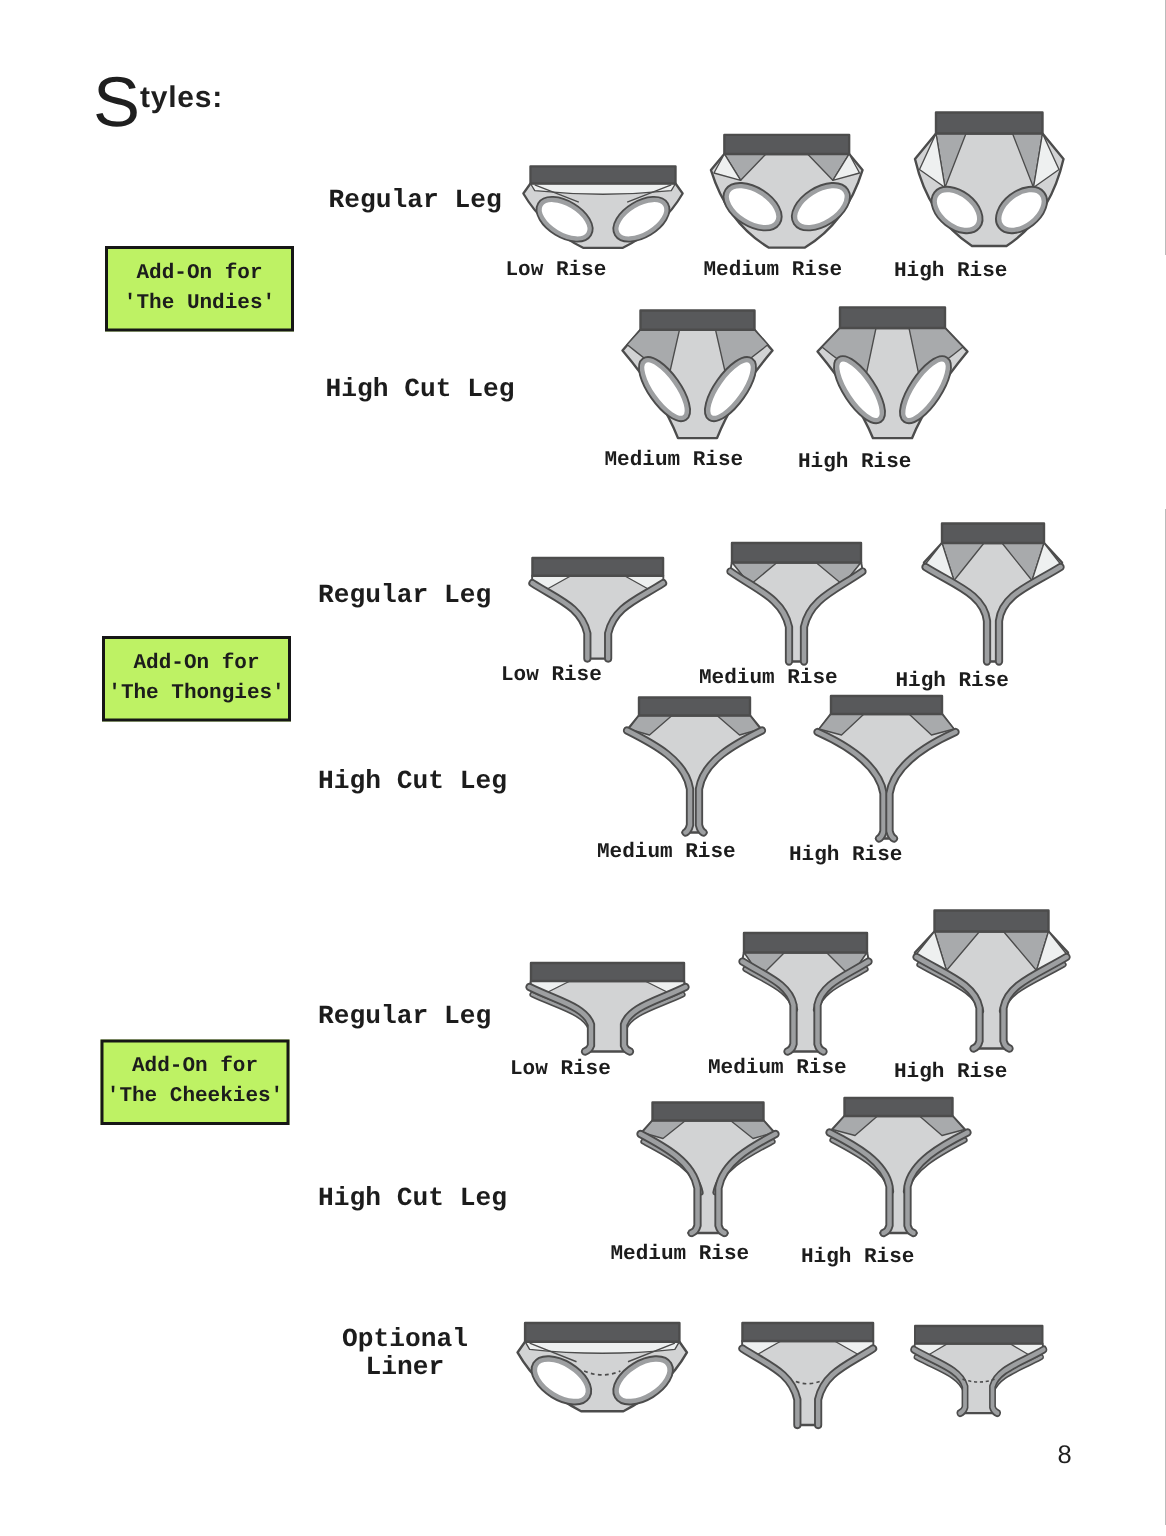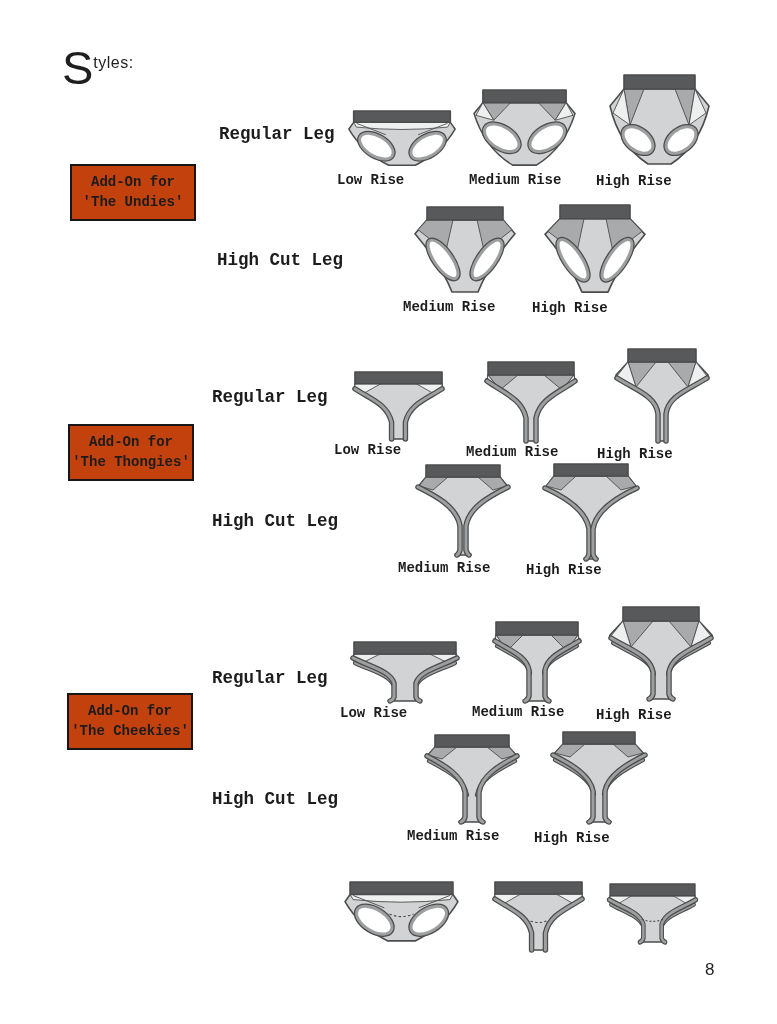--- a/index.html
+++ b/index.html
@@ -3,24 +3,24 @@
 <meta charset="utf-8">
 <style>
   html,body{margin:0;padding:0;background:#888;}
   #page{position:relative;width:777px;height:1024px;background:#ffffff;overflow:hidden;
         font-family:"Liberation Sans",sans-serif;color:#1f1f1f;}
   .abs{position:absolute;}
   .tw{font-family:"Liberation Mono",monospace;font-weight:700;color:#1c1c1c;text-align:right;}
   .cap{position:absolute;width:130px;text-align:left;font-size:14px;white-space:nowrap;}
   .leglabel{position:absolute;font-size:17.5px;white-space:nowrap;}
   .addon-box{position:absolute;width:122px;border:2px solid #161616;text-align:center;
-             font-size:14px;line-height:20px;padding:6px 0 7px 0;background:#c2410c;}
+             font-size:14px;line-height:20px;padding:6px 0 7px 0;background:#bef264;}
   .title{position:absolute;left:62px;top:48px;display:flex;align-items:flex-start;}
   .title .big{font-size:47px;line-height:40px;font-weight:400;}
-  .title .rest{font-size:16px;margin-top:6px;letter-spacing:0.5px;}
+  .title .rest{font-size:20px;margin-top:6px;letter-spacing:0.5px;font-weight:bold;}
   .pagenum{position:absolute;left:705px;top:960px;font-size:17px;}
   .garment{position:absolute;}
   .garment svg{display:block;width:100%;height:100%;}
   
   .wb{fill:#58595b;stroke:#4c4c4c;stroke-width:1.6;stroke-linejoin:round;}
   .body{fill:#d2d3d4;stroke:#4c4c4c;stroke-width:1.6;stroke-linejoin:round;}
   .panel{fill:#a8aaac;stroke:#4c4c4c;stroke-width:0.9;stroke-linejoin:round;}
   .lightp{fill:#eef0f0;stroke:#4c4c4c;stroke-width:0.9;stroke-linejoin:round;}
   .hole-d{fill:#ffffff;stroke:#4c4c4c;stroke-width:5.5;}
   .hole-g{fill:#ffffff;stroke:#9d9fa1;stroke-width:3;}
@@ -369,20 +369,24 @@
       </svg>
   </div>
   <div class="garment" style="left:550px;top:730px;width:98px;height:96px;">
     <svg viewBox="0 0 98 96" preserveAspectRatio="none">
         <use href="#g-cheeky-hc-high"></use>
       </svg>
   </div>
   <div class="cap tw" style="left:407px;top:828px;">Medium Rise</div>
   <div class="cap tw" style="left:534px;top:830px;">High Rise</div>
 
+  <div class="abs tw" style="left:200px;top:884px;width:140px;text-align:center;font-size:17.5px;line-height:19px;">
+    <div>Optional</div>
+    <div>Liner</div>
+  </div>
   <div class="garment" style="left:343px;top:880px;width:117px;height:66px;">
     <svg viewBox="0 0 116 64" preserveAspectRatio="none">
         <use href="#g-brief-low"></use>
         <path class="dotted" d="M46,33 Q58,38 70,33"></path>
       </svg>
   </div>
   <div class="garment" style="left:490px;top:880px;width:97px;height:74px;">
     <svg viewBox="0 0 98 74" preserveAspectRatio="none">
         <use href="#g-thong-low"></use>
         <path class="dotted" d="M41,41 Q49,44 57,41"></path>

